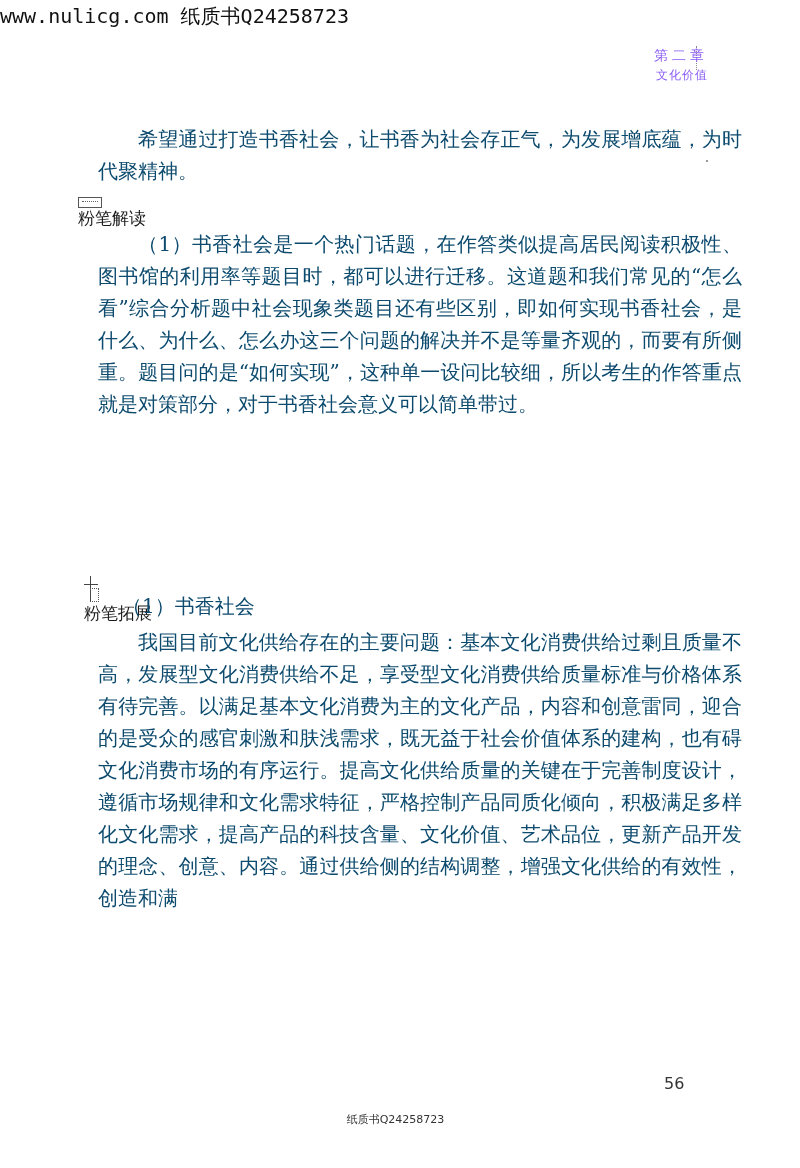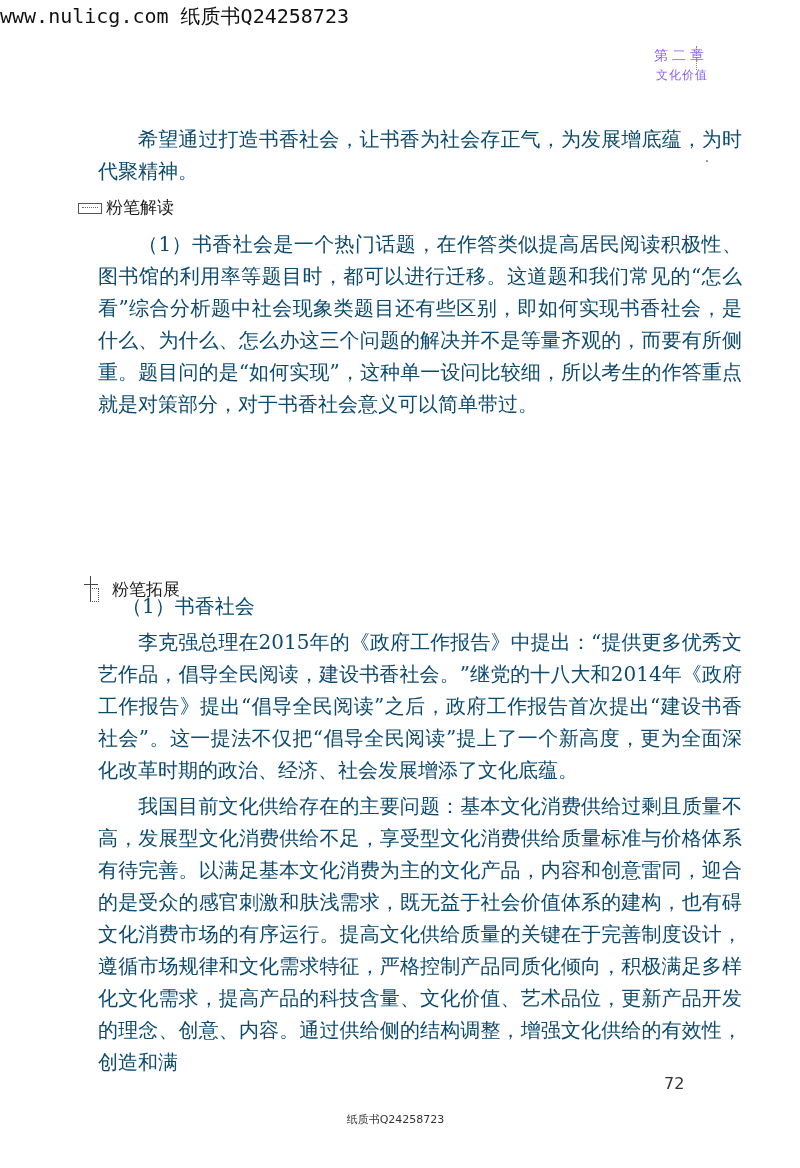--- a/index.html
+++ b/index.html
@@ -67,21 +67,21 @@
       margin: 0;
       text-indent: 2em;
       text-align: justify;
     }
     .sec-title {
       position: absolute;
       font-family: "DejaVu Sans", "Liberation Sans", sans-serif;
       font-size: 17px;
       color: #1a1a1a;
       display: flex;
-      align-items: center;
+      flex-direction: column;
     }
     .icon-read {
       display: inline-block;
       width: 22px;
       height: 9px;
       border: 1px solid #555;
       margin-right: 4px;
       position: relative;
       top: 1px;
     }
@@ -167,19 +167,18 @@
   <span class="icon-expand">
     <span class="bar-h"></span>
       <span class="bar-v"></span>
       <span class="box"></span>
   </span>
   <span>粉笔拓展</span>
 </div>
 
 <div class="content" style="top: 590px;">
   <p class="sub-title">（1）书香社会</p>
-  <p class="p" style="margin-top: 4px;">李克强总理在2015年的《政府工作报告》中提出：“提供更多优秀文艺作品，倡导全民阅读，建设书香社会。”继党的十八大和2014年《政府工作报告》提出“倡导全民阅读”之后，政府工作报告首次提出“建设书香社会”。这一提法不仅把“倡导全民阅读”提上了一个新高度，更为全面深化改革时期的政治、经济、社会发展增添了文化底蕴。</p>
   <p class="p" style="margin-top: 4px;">我国目前文化供给存在的主要问题：基本文化消费供给过剩且质量不高，发展型文化消费供给不足，享受型文化消费供给质量标准与价格体系有待完善。以满足基本文化消费为主的文化产品，内容和创意雷同，迎合的是受众的感官刺激和肤浅需求，既无益于社会价值体系的建构，也有碍文化消费市场的有序运行。提高文化供给质量的关键在于完善制度设计，遵循市场规律和文化需求特征，严格控制产品同质化倾向，积极满足多样化文化需求，提高产品的科技含量、文化价值、艺术品位，更新产品开发的理念、创意、内容。通过供给侧的结构调整，增强文化供给的有效性，创造和满</p>
 </div>
 
-<div class="page-number">72</div>
+<div class="page-number">56</div>
 
 <div class="watermark-bottom">纸质书Q24258723</div>
 
 </body></html>

